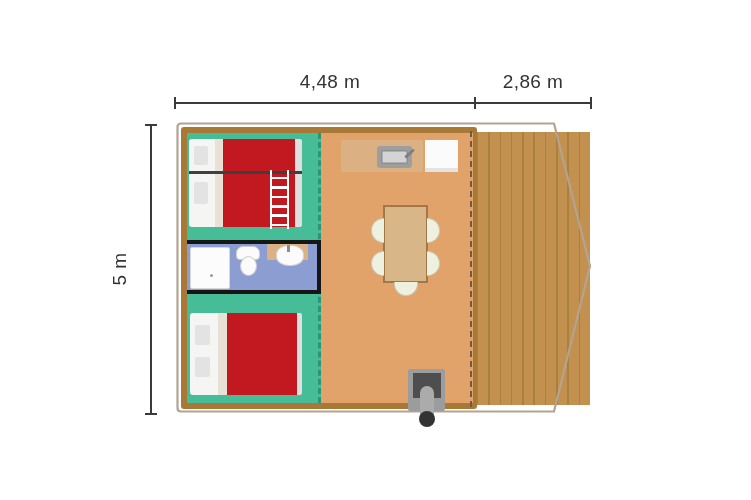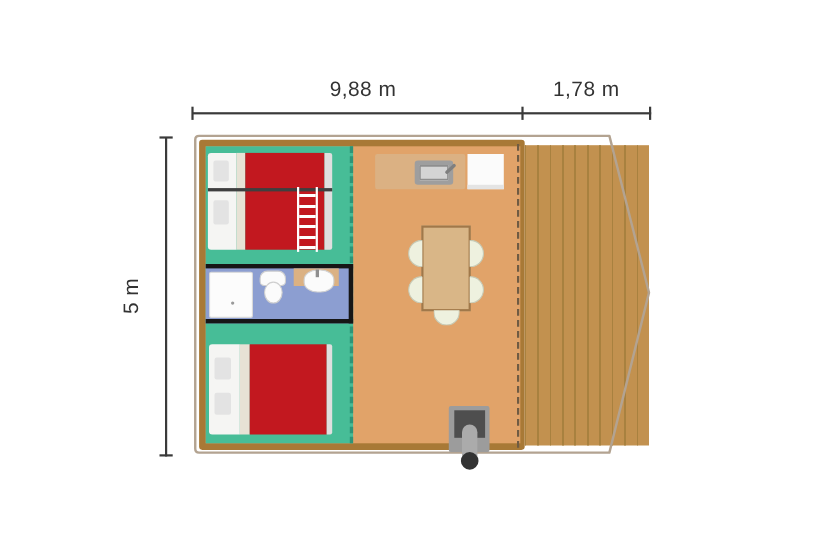--- a/index.html
+++ b/index.html
@@ -86,23 +86,23 @@
   .stove-inner{position:absolute;left:5px;top:4px;width:28px;height:25px;background:var(--c-stove-dark,#4E4E4E);}
   .stove-pipe{position:absolute;left:420px;top:386px;width:14px;height:33px;background:#ABABAB;
     border-radius:7px 7px 3px 3px;}
   .stove-end{position:absolute;left:419px;top:411px;width:16px;height:16px;background:#333;border-radius:50%;}
 </style>
 </head>
 <body>
 
 <div class="stage">
 
-  <div class="dim-label" style="left:255px;top:71px;width:150px;">9,88 m</div>
+  <div class="dim-label" style="left:255px;top:71px;width:150px;">4,48 m</div>
 
-  <div class="dim-label" style="left:458px;top:71px;width:150px;">1,78 m</div>
+  <div class="dim-label" style="left:458px;top:71px;width:150px;">2,86 m</div>
   <div class="dim-line-h" style="left:175px;top:102px;width:417px;"></div>
   <div class="tick-v" style="left:174px;top:97px;"></div>
   <div class="tick-v" style="left:474px;top:97px;"></div>
   <div class="tick-v" style="left:590px;top:97px;"></div>
 
   <div class="dim-label rot" style="left:84px;top:259px;width:70px;height:20px;">5 m</div>
   <div class="dim-line-v" style="left:150px;top:125px;height:290px;"></div>
   <div class="tick-h" style="left:145px;top:124px;"></div>
   <div class="tick-h" style="left:145px;top:413px;"></div>
 

